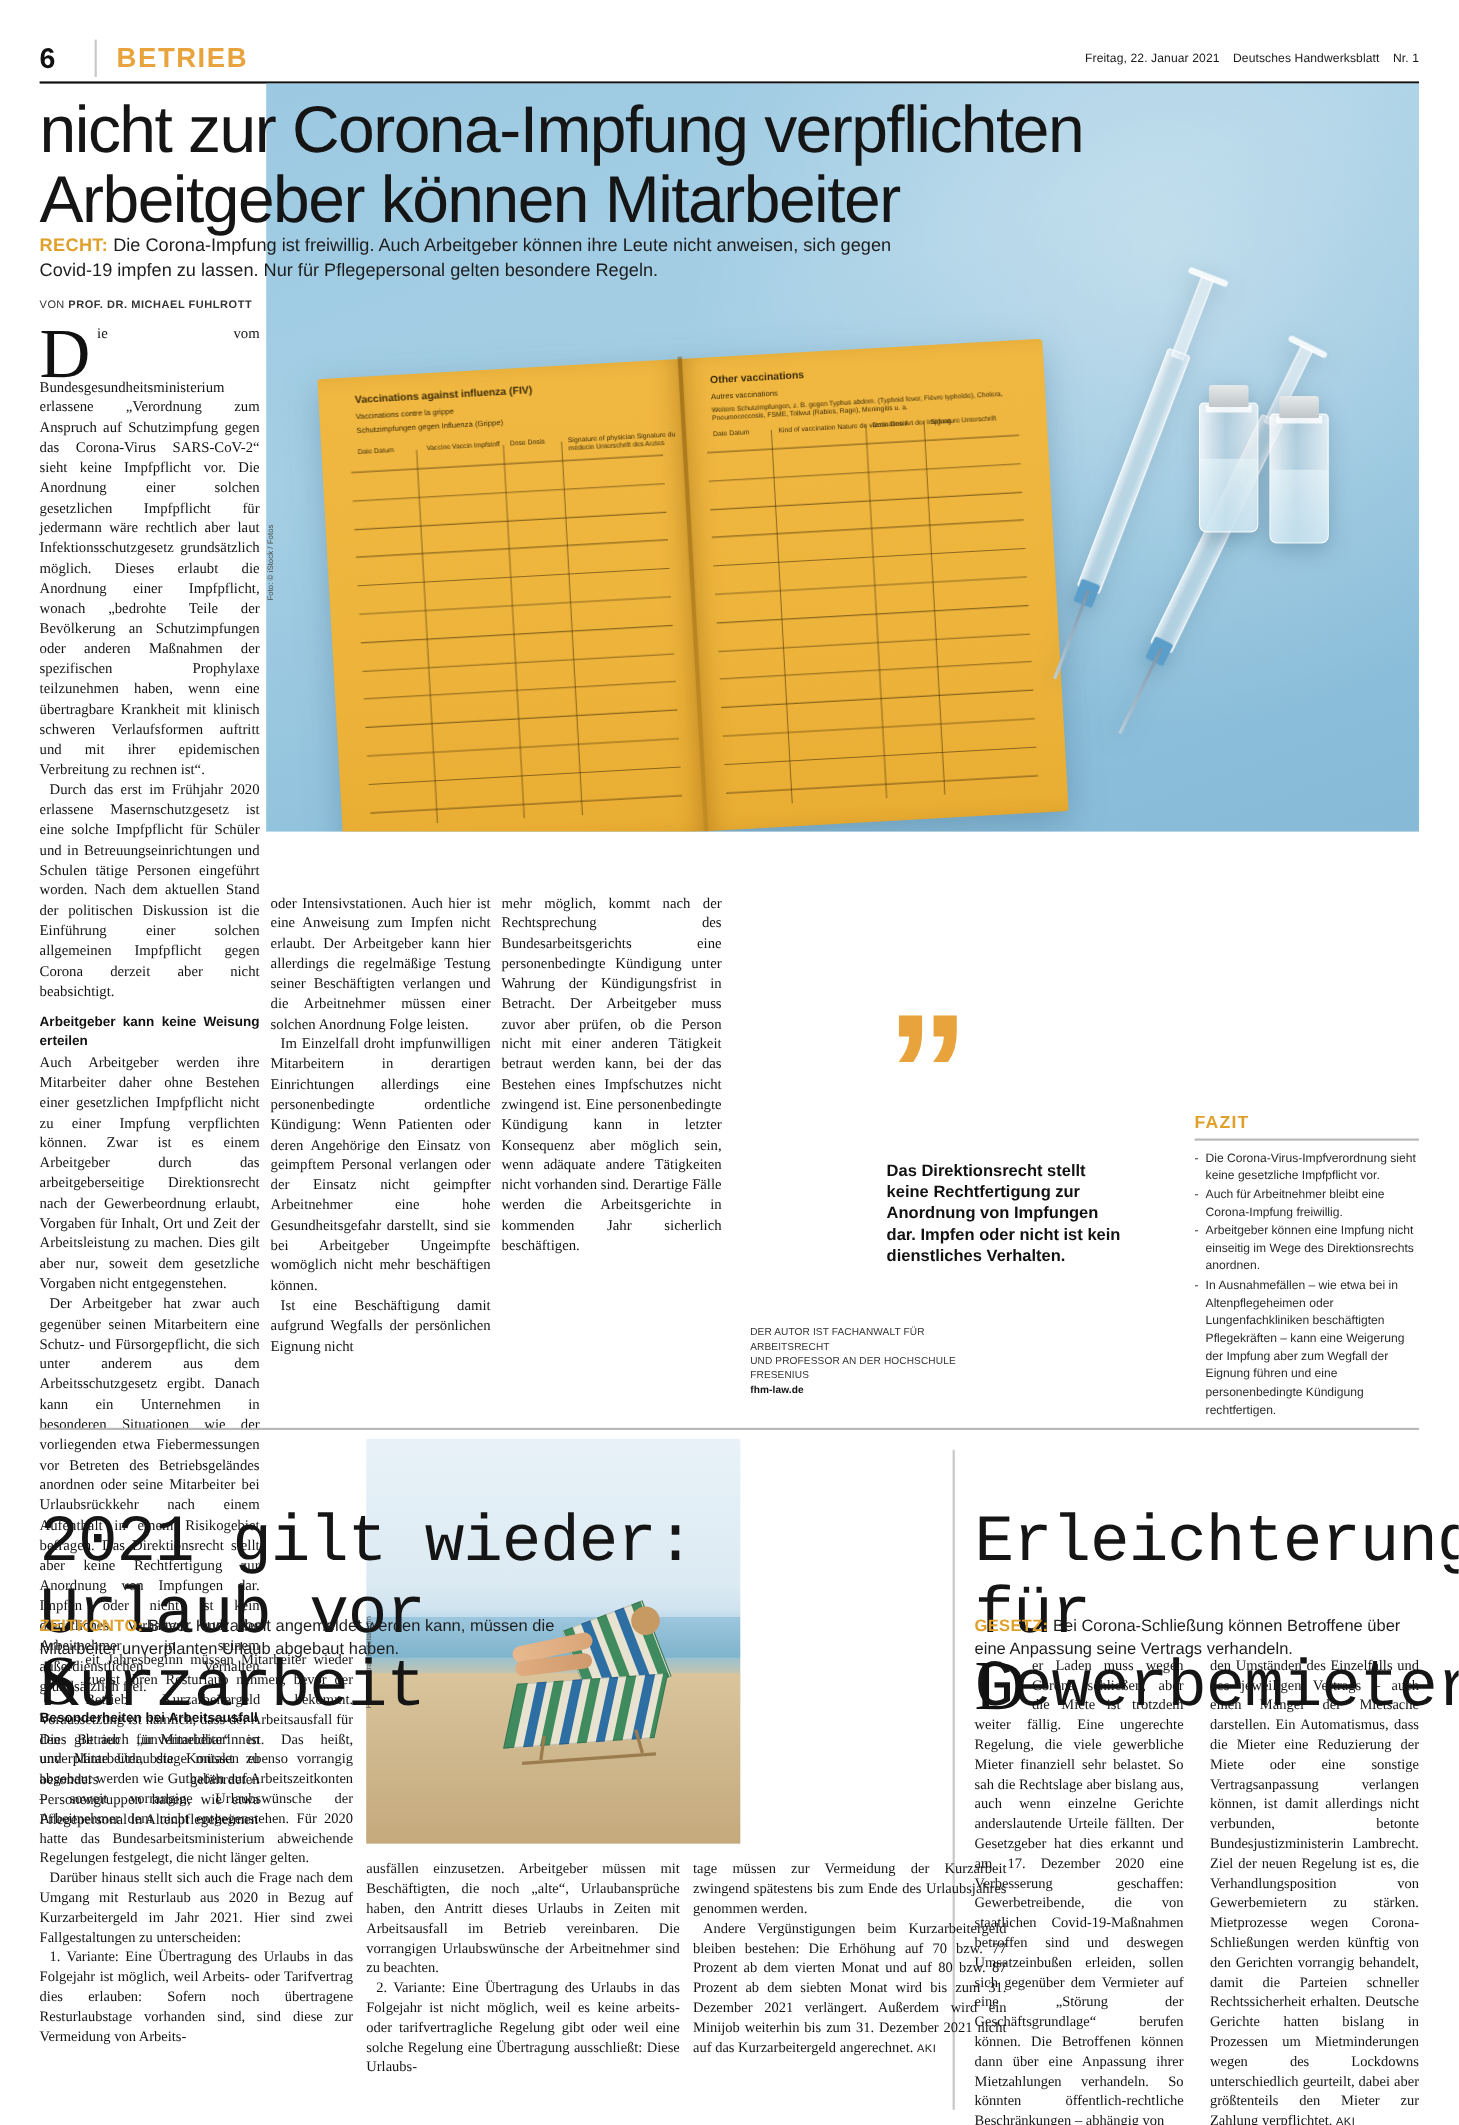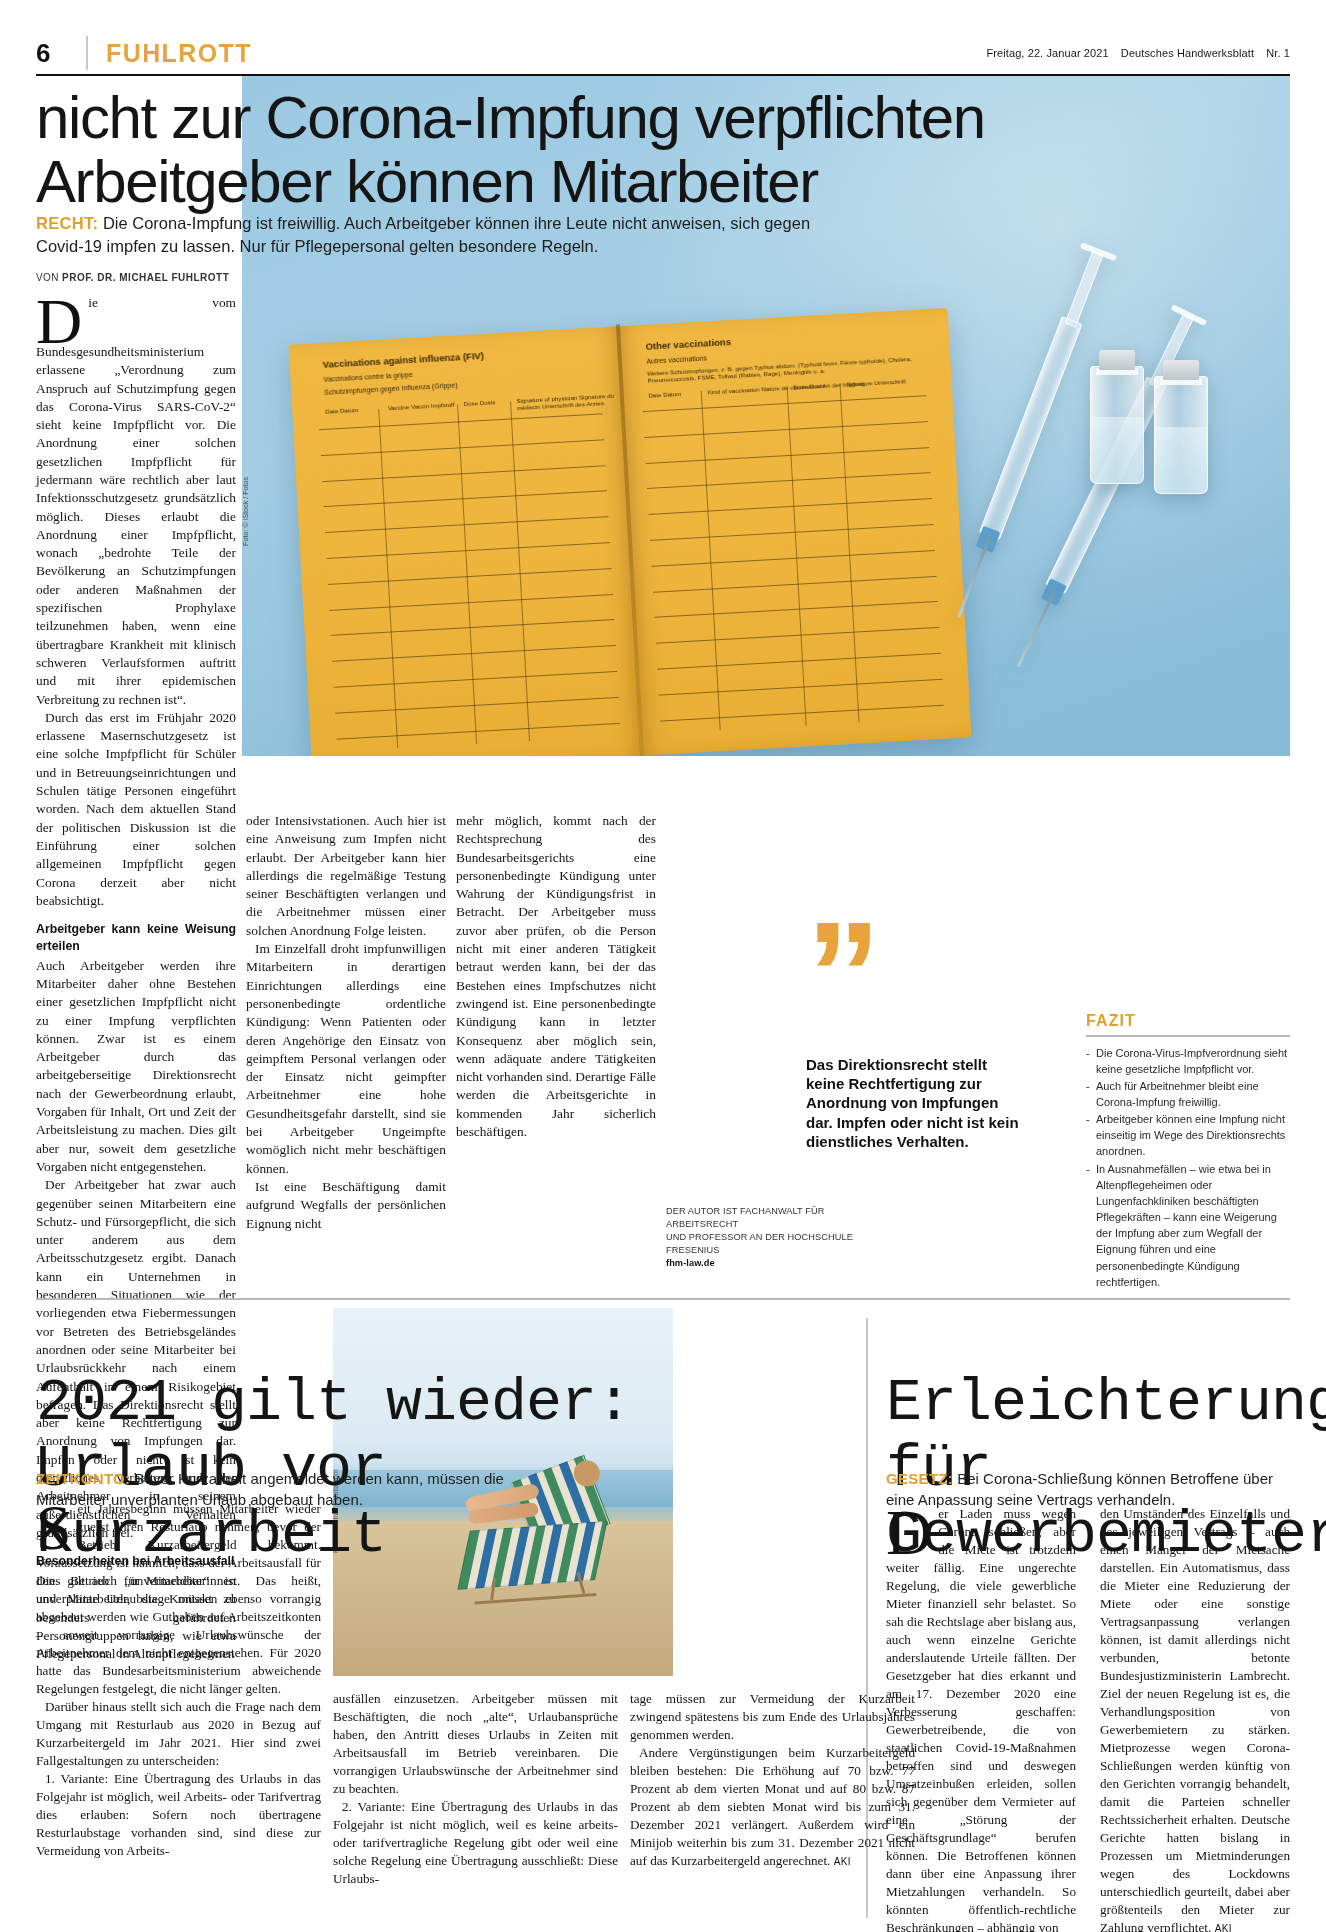--- a/index.html
+++ b/index.html
@@ -177,21 +177,21 @@
   .dropcap {
     float:left; font-family:"Liberation Serif", serif;
     font-size:64px; line-height:.78; margin:3px 6px -4px 0; color:#111;
   }
 
   #c1 { left:36px;  top:294px; width:200px; }
   #c2 { left:246px; top:812px; width:200px; }
   #c3 { left:456px; top:812px; width:200px; }
 
   .author-note {
-    position:absolute; left:666px; top:1205px; width:205px;
+    position:absolute; left:682px; top:1205px; width:205px;
     font-family:"Liberation Sans", sans-serif; font-size:9.2px;
     line-height:1.42; color:#333; letter-spacing:.1px;
   }
   .author-note b { color:#111; }
 
   
   .quotemark {
     position:absolute; left:806px; top:928px;
     font-family:"Liberation Sans", sans-serif;
     font-size:150px; line-height:.62; color:#E8A33D; font-weight:bold;
@@ -317,21 +317,21 @@
   }
 </style>
 </head>
 <body>
 
 <div class="page">
 
   <div class="masthead">
     <div class="folio">6</div>
     <div class="rule-v"></div>
-    <div class="section-name">FUHLROTT</div>
+    <div class="section-name">BETRIEB</div>
     <div class="masthead-right">
       <span>Freitag, 22. Januar 2021</span>
       <span>Deutsches Handwerksblatt</span>
       <span>Nr. 1</span>
     </div>
   </div>
   <div class="rule-h"></div>
 
   <div class="hero-photo">
 

